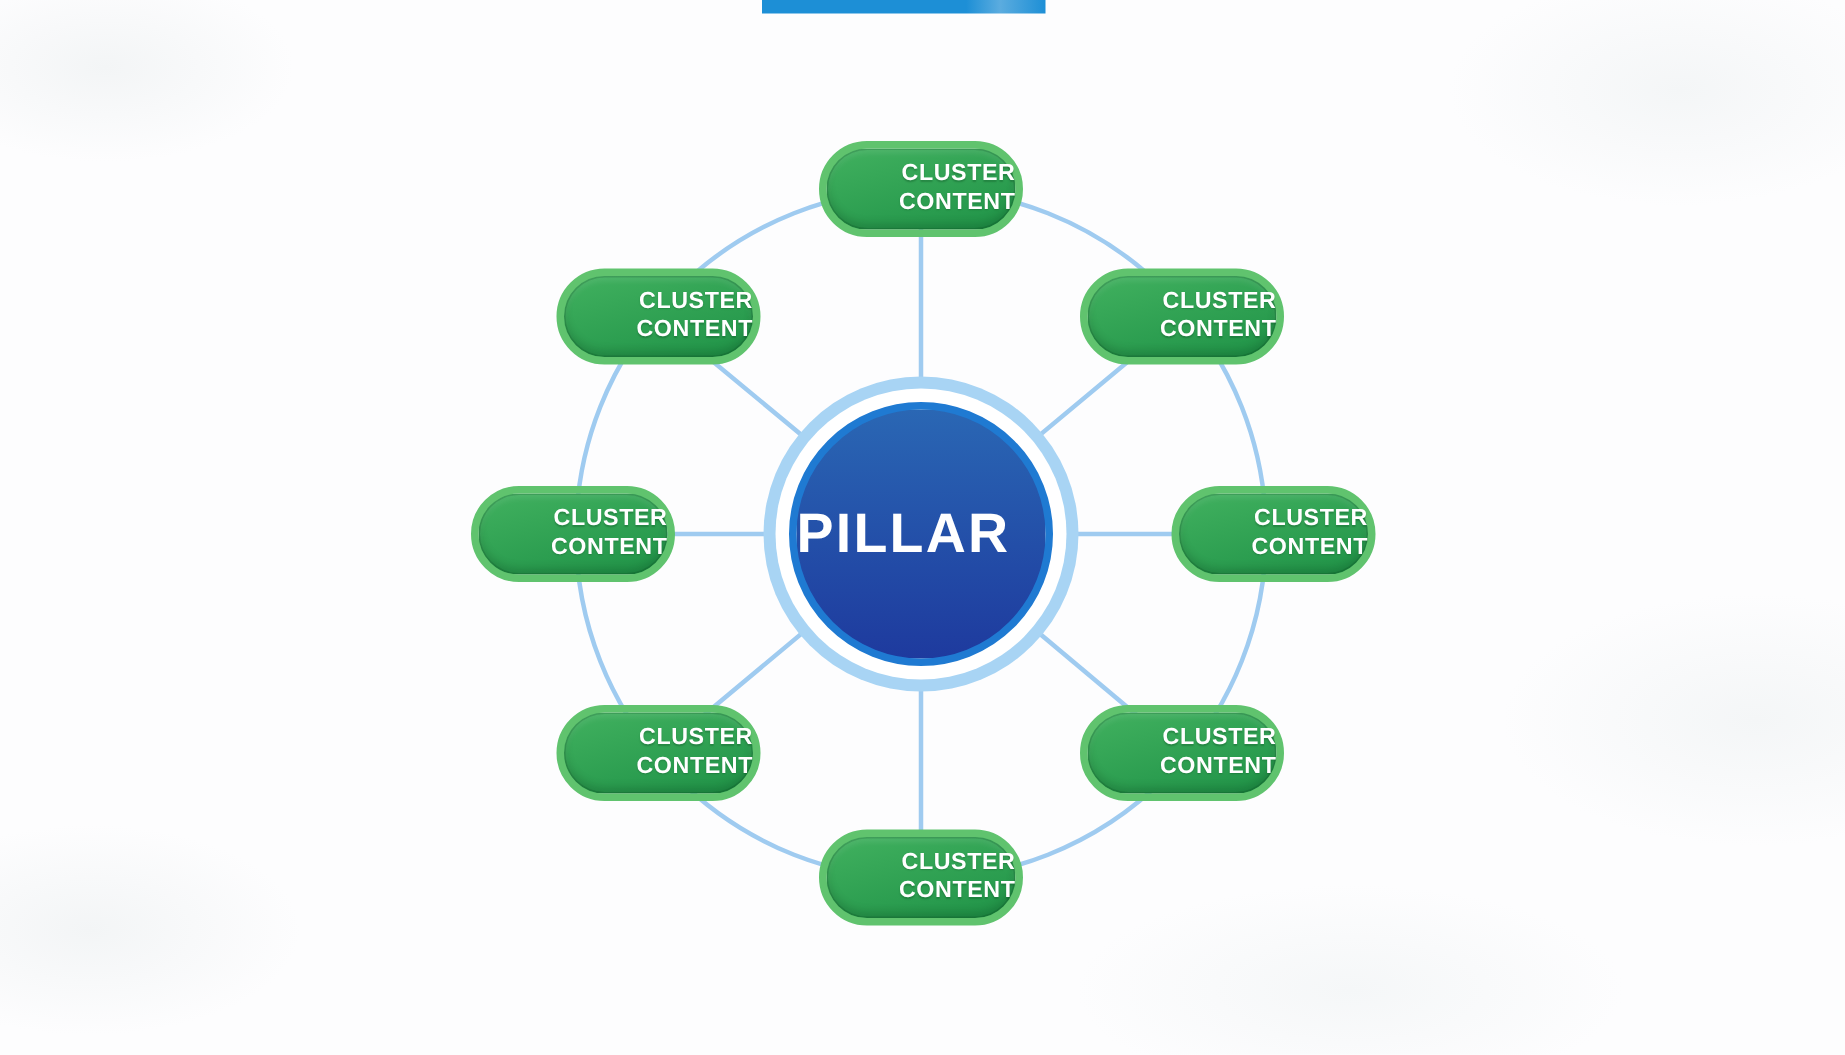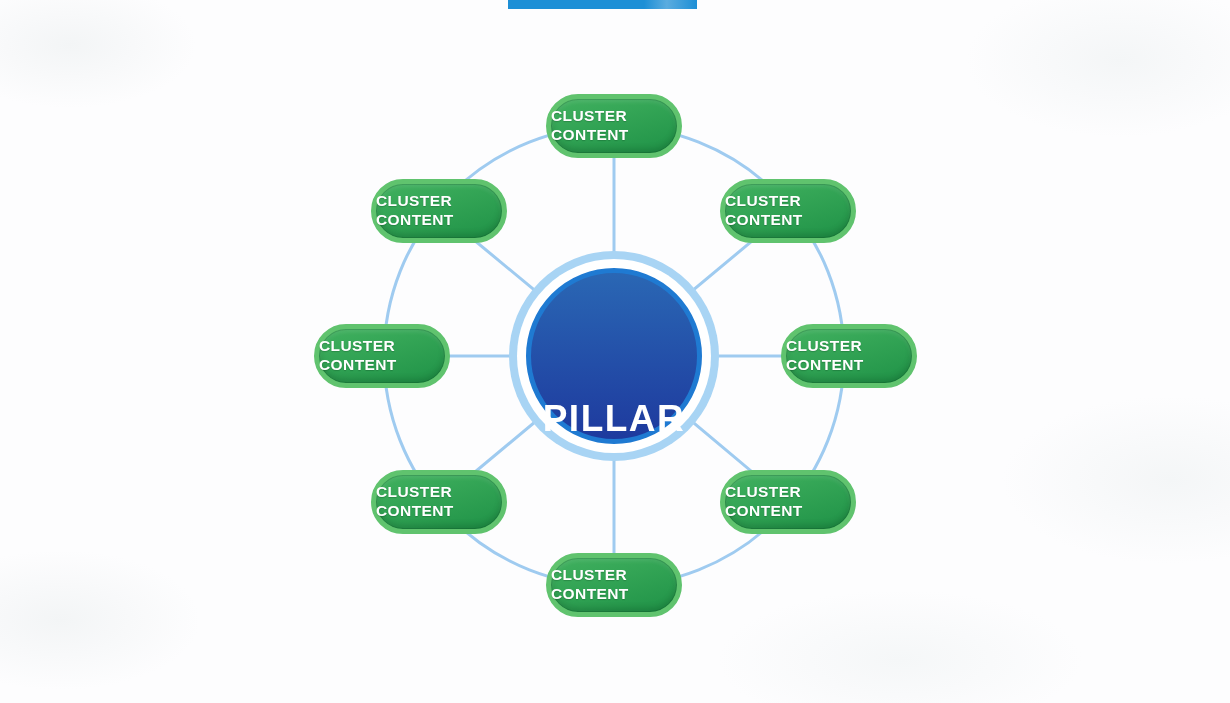--- a/index.html
+++ b/index.html
@@ -33,34 +33,34 @@
     position: absolute; left: 509px; top: 251px; width: 210px; height: 210px;
     border-radius: 50%; background: var(--hub-outer-ring, #a8d4f4); z-index: 2;
   }
   .hub-white {
     position: absolute; inset: 8px; border-radius: 50%; background: #ffffff;
   }
   .hub-core {
     position: absolute; inset: 17px; border-radius: 50%; box-sizing: border-box;
     border: 5px solid var(--hub-azure-ring, #1f7ad2);
     background: linear-gradient(180deg, var(--hub-fill-top, #2a67b4) 0%, #234ea8 55%, var(--hub-fill-bottom, #1e3a9e) 100%);
-    display: flex; flex-direction: row; align-items: flex-end; justify-content: center; gap: 12px;
+    display: flex; flex-direction: column; align-items: flex-start; justify-content: center; gap: 12px;
   }
   .hub-line {
     color: var(--hub-text, #ffffff); font-weight: bold; font-size: 37px;
     line-height: 1.12; letter-spacing: 1.5px; text-align: center;
   }
 
   
   .node {
     position: absolute; width: 136px; height: 64px; box-sizing: border-box;
     border: 5px solid var(--node-border, #60c36e); border-radius: 32px;
     background: linear-gradient(165deg, var(--node-fill-top, #41b15f) 0%, var(--node-fill-bottom, #1f9247) 100%);
     box-shadow: inset 0 0 0 1px rgba(0,60,20,0.18), inset 0 -4px 6px rgba(0,40,15,0.20), inset 0 3px 4px rgba(255,255,255,0.10);
-    display: flex; flex-direction: column; align-items: flex-start; justify-content: center;
+    display: flex; flex-direction: column; align-items: flex-end; justify-content: center;
     z-index: 2;
   }
   .node-line {
     color: var(--node-text, #ffffff); font-weight: bold; font-size: 15.5px;
     line-height: 1.22; letter-spacing: 0.4px; text-align: center;
     text-shadow: 0 1px 1px rgba(0,50,20,0.25);
   }
   .pos-top          { left: 546px; top:  94px; }
   .pos-top-right    { left: 720px; top: 179px; }
   .pos-right        { left: 781px; top: 324px; }

